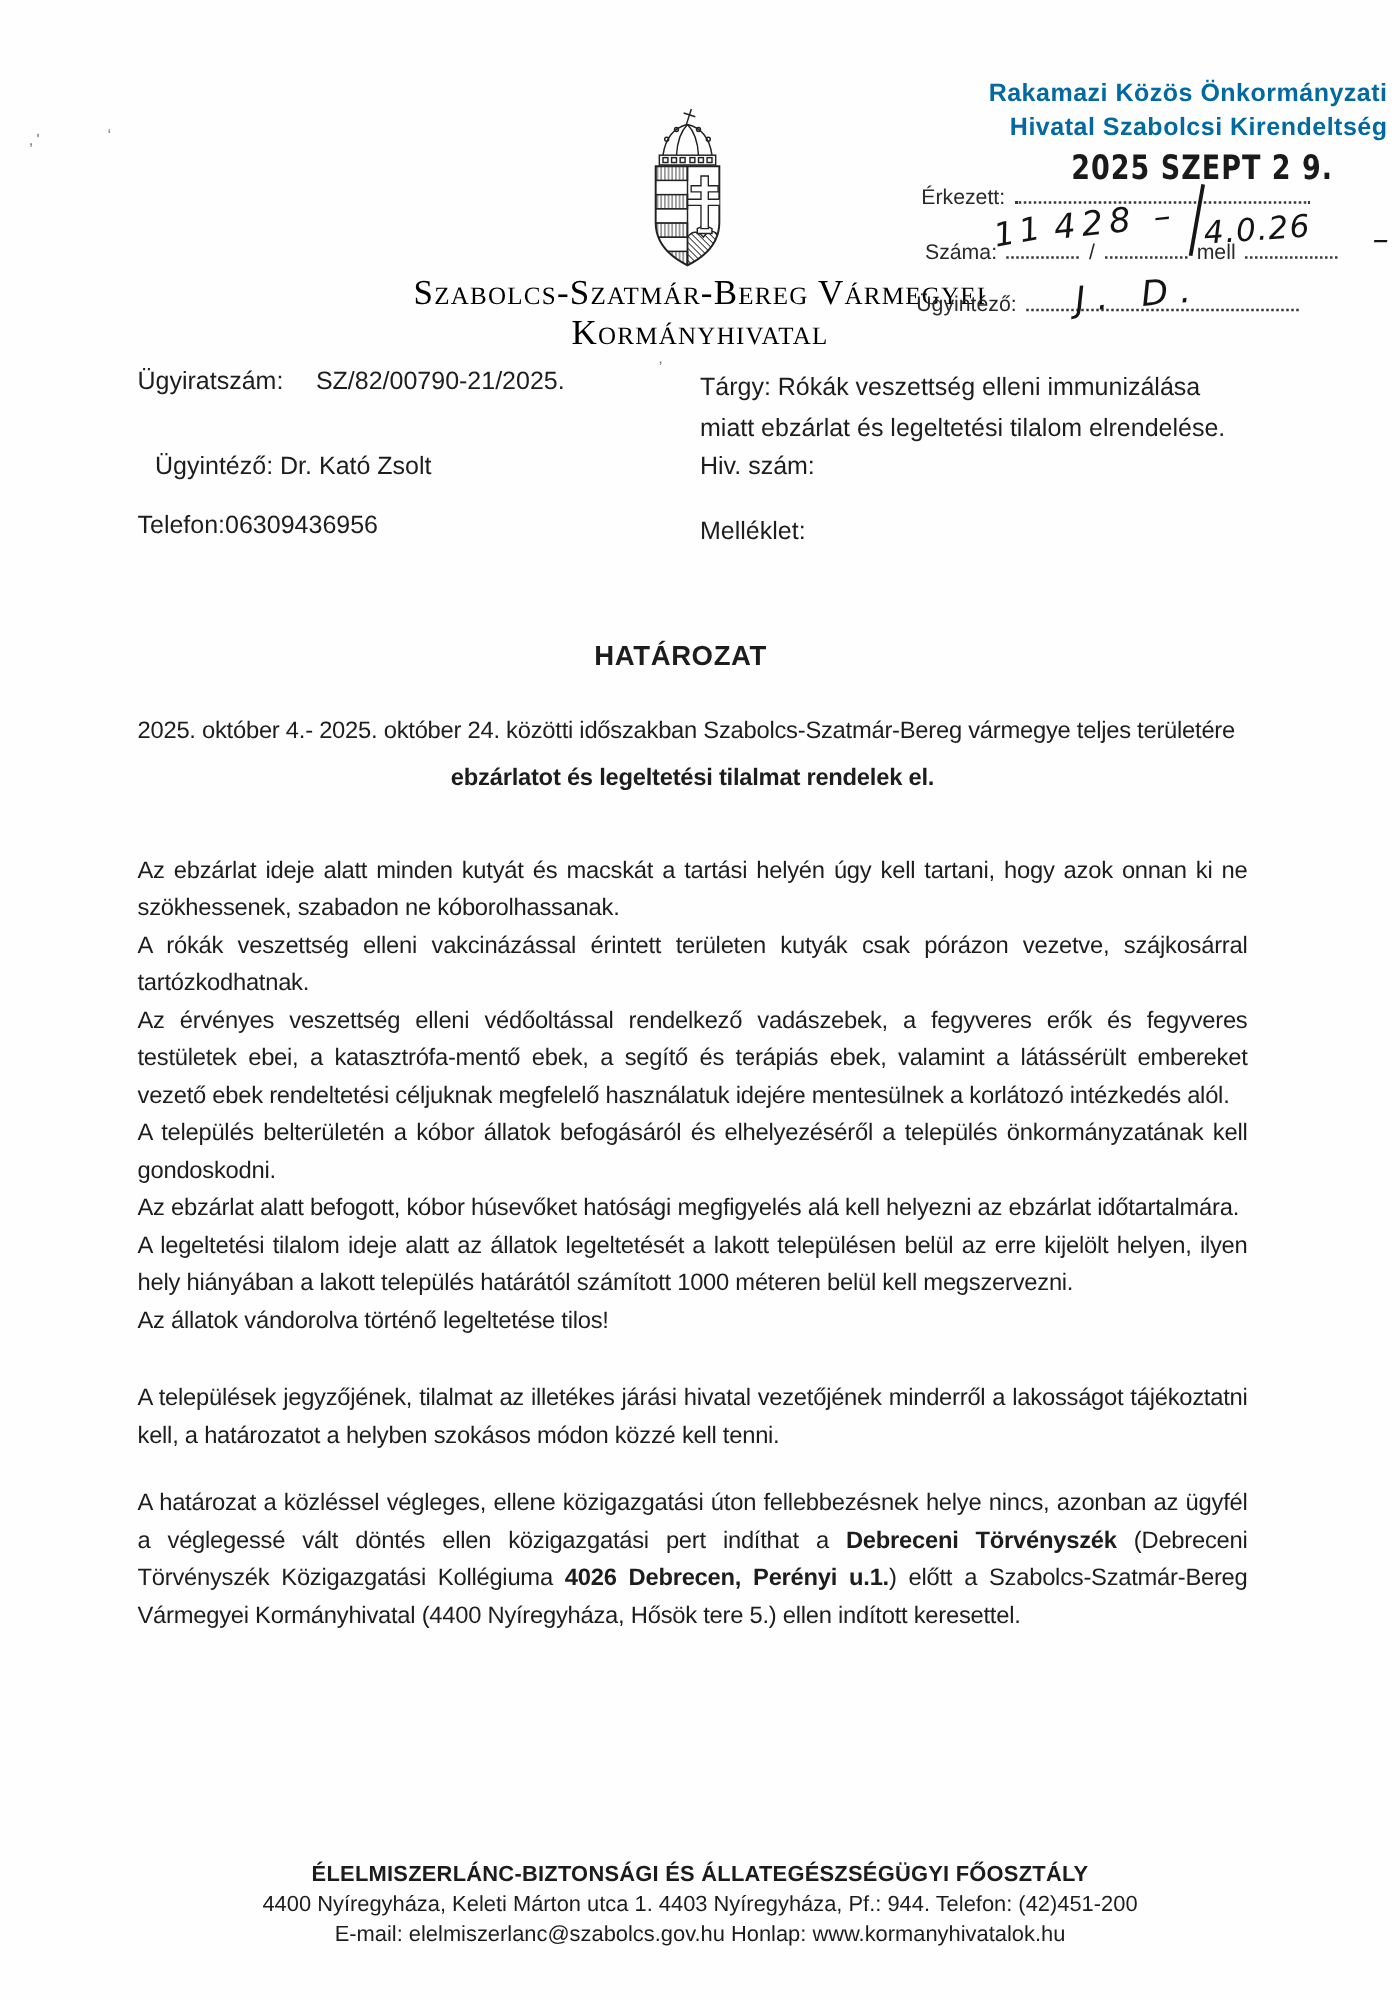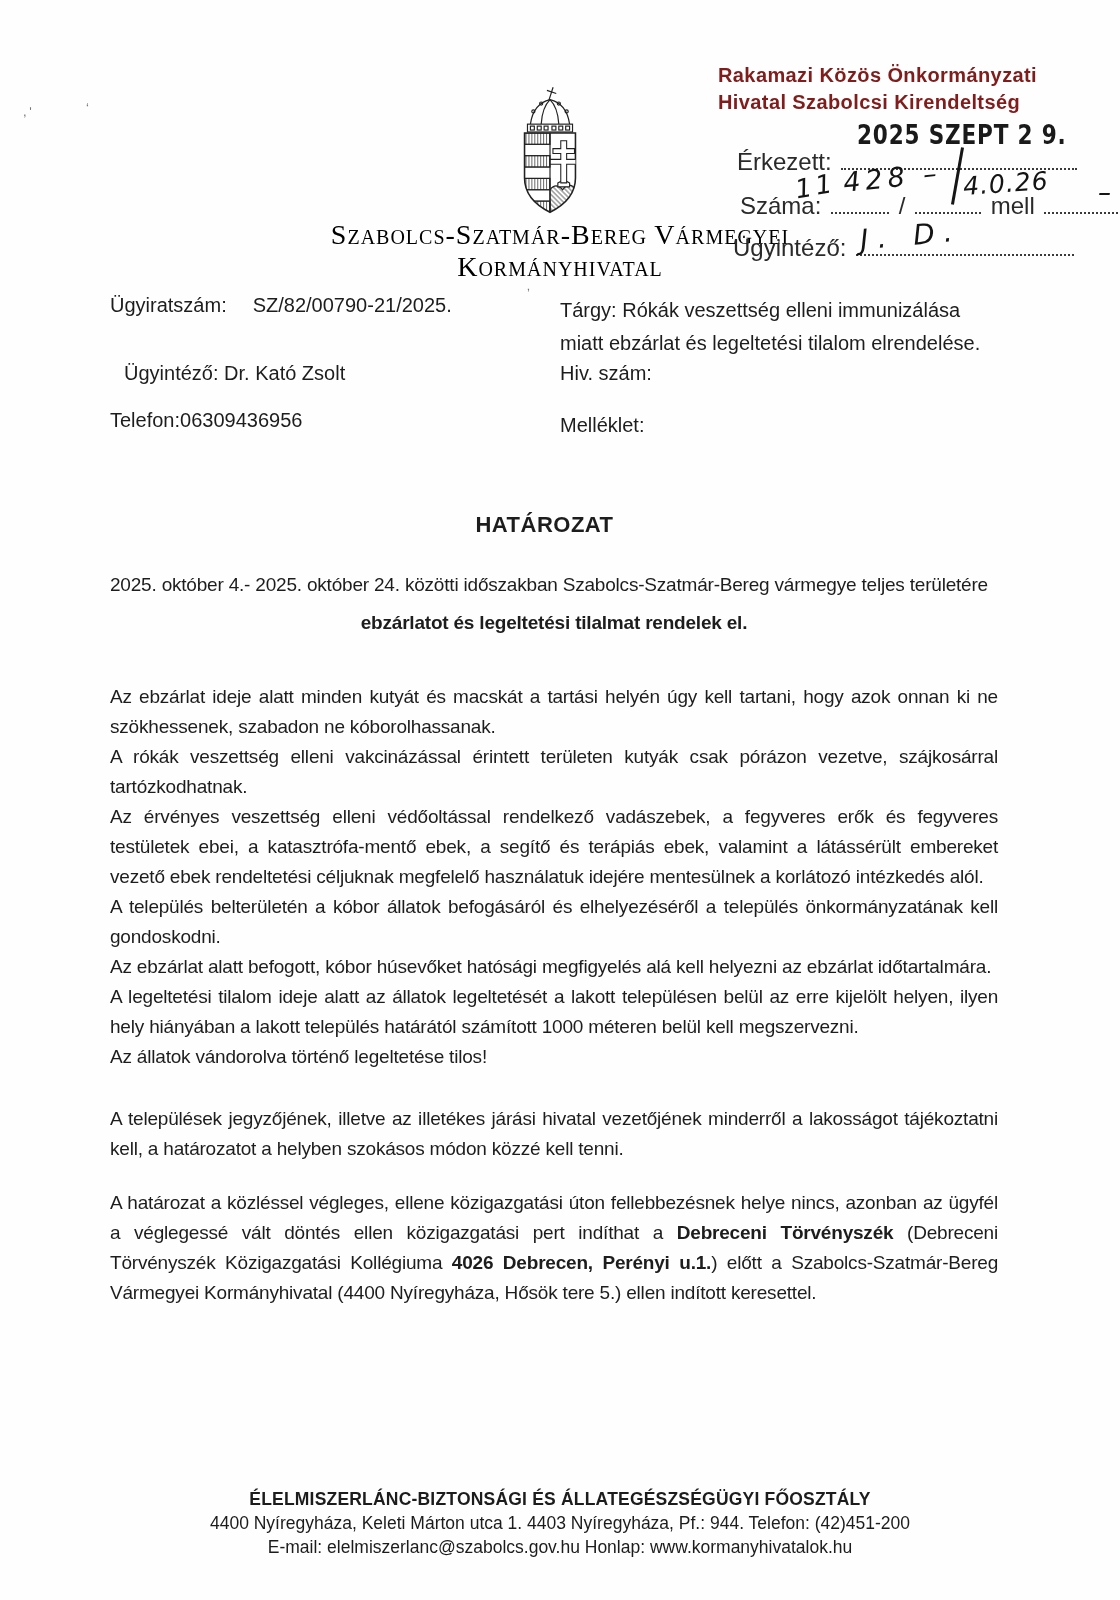--- a/index.html
+++ b/index.html
@@ -5,30 +5,30 @@
   * { margin:0; padding:0; box-sizing:border-box; }
   html,body { background:#e8e8e8; }
   #page {
     position:relative; width:1120px; height:1600px;
     background:#fefefe; color:#1d1d1d; margin:0 auto; overflow:hidden;
     font-family:"Liberation Sans", sans-serif;
   }
   
   .stamp-office {
     position:absolute; left:718px; top:62px; width:392px;
-    text-align:left; font-weight:bold; font-size:20px; line-height:27px;
-    color:#7f1d1d; letter-spacing:.4px;
+    text-align:right; font-weight:bold; font-size:20px; line-height:27px;
+    color:#0369a1; letter-spacing:.4px;
   }
   .stamp-date {
     position:absolute; left:857px; top:119px;
     font-family:"DejaVu Sans", sans-serif; font-weight:bold; font-size:27px;
     transform:scaleX(.8); transform-origin:left top; letter-spacing:1px; color:#1a1a1a;
     white-space:nowrap;
   }
-  .stamp-row { position:absolute; font-size:24px; color:#2a2a2a; white-space:nowrap; }
+  .stamp-row { position:absolute; font-size:17px; color:#2a2a2a; white-space:nowrap; }
   .row-received { left:737px; top:148px; }
   .row-number   { left:740px; top:192px; }
   .row-clerk    { left:733px; top:234px; z-index:3; }
   .dots {
     display:inline-block; height:15px; vertical-align:baseline;
     border-bottom:2.5px dotted #3a3a3a; margin:0 3px;
   }
   .dots-received { width:236px; }
   .dots-n1 { width:58px; } .dots-n2 { width:66px; } .dots-n3 { width:74px; }
   .dots-clerk { width:218px; }
@@ -209,21 +209,21 @@
     <p class="order">ebzárlatot és legeltetési tilalmat rendelek el.</p>
     <div class="paras">
         <p>Az ebzárlat ideje alatt minden kutyát és macskát a tartási helyén úgy kell tartani, hogy azok onnan ki ne szökhessenek, szabadon ne kóborolhassanak.</p>
         <p>A rókák veszettség elleni vakcinázással érintett területen kutyák csak pórázon vezetve, szájkosárral tartózkodhatnak.</p>
         <p>Az érvényes veszettség elleni védőoltással rendelkező vadászebek, a fegyveres erők és fegyveres testületek ebei, a katasztrófa-mentő ebek, a segítő és terápiás ebek, valamint a látássérült embereket vezető ebek rendeltetési céljuknak megfelelő használatuk idejére mentesülnek a korlátozó intézkedés alól.</p>
         <p>A település belterületén a kóbor állatok befogásáról és elhelyezéséről a település önkormányzatának kell gondoskodni.</p>
         <p>Az ebzárlat alatt befogott, kóbor húsevőket hatósági megfigyelés alá kell helyezni az ebzárlat időtartalmára.</p>
         <p>A legeltetési tilalom ideje alatt az állatok legeltetését a lakott településen belül az erre kijelölt helyen, ilyen hely hiányában a lakott település határától számított 1000 méteren belül kell megszervezni.</p>
         <p>Az állatok vándorolva történő legeltetése tilos!</p>
       </div>
-    <p class="notice">A települések jegyzőjének, illetve az illetékes járási hivatal vezetőjének minderről a lakosságot tájékoztatni kell, a határozatot a helyben szokásos módon közzé kell tenni.</p>
+    <p class="notice">A települések jegyzőjének, tilalmat az illetékes járási hivatal vezetőjének minderről a lakosságot tájékoztatni kell, a határozatot a helyben szokásos módon közzé kell tenni.</p>
     <p class="appeal"><span>A határozat a közléssel végleges, ellene közigazgatási úton fellebbezésnek helye nincs, azonban az ügyfél a véglegessé vált döntés ellen közigazgatási pert indíthat a </span><b>Debreceni Törvényszék</b><span> (Debreceni Törvényszék Közigazgatási Kollégiuma </span><b>4026 Debrecen, Perényi u.1.</b><span>) előtt a Szabolcs-Szatmár-Bereg Vármegyei Kormányhivatal (4400 Nyíregyháza, Hősök tere 5.) ellen indított keresettel.</span></p>
   </div>
 
   <div class="footer">
     <div class="dept">ÉLELMISZERLÁNC-BIZTONSÁGI ÉS ÁLLATEGÉSZSÉGÜGYI FŐOSZTÁLY</div>
     <div>4400 Nyíregyháza, Keleti Márton utca 1. 4403 Nyíregyháza, Pf.: 944. Telefon: (42)451-200</div>
     <div>E-mail: elelmiszerlanc@szabolcs.gov.hu Honlap: www.kormanyhivatalok.hu</div>
   </div>
 
 </div>

